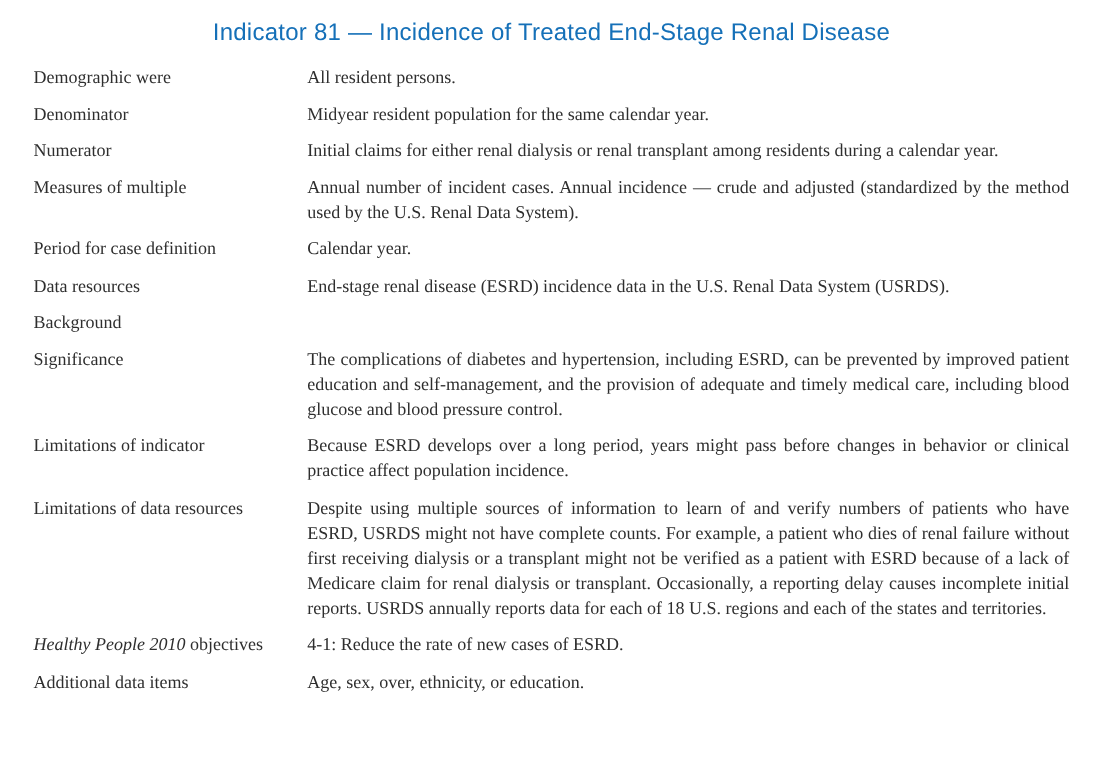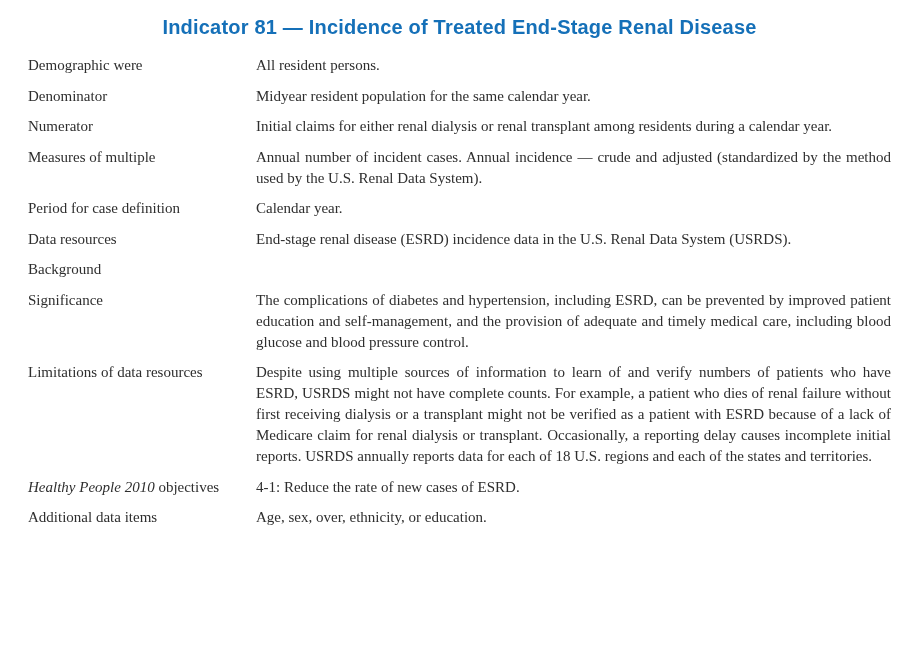--- a/index.html
+++ b/index.html
@@ -13,21 +13,21 @@
     height: 652px;
     box-sizing: border-box;
     padding: 10px 30px 0 28px;
     background: #ffffff;
     font-family: "Liberation Serif", serif;
     color: #2e2e2e;
     overflow: hidden;
   }
   .title {
     font-family: "Liberation Sans", sans-serif;
-    font-weight: bold;
+    font-weight: normal;
     font-size: 20px;
     letter-spacing: 0.2px;
     text-align: center;
     color: #1570b8;
     margin: 6px 0 16px 0;
   }
   .rows {
     width: 100%;
   }
   .row {
@@ -94,20 +94,24 @@
 
     <div class="row">
       <div class="label">Background</div>
     </div>
 
     <div class="row">
       <div class="label">Significance</div>
       <div class="text">The complications of diabetes and hypertension, including ESRD, can be prevented by improved patient education and self-management, and the provision of adequate and timely medical care, including blood glucose and blood pressure control.</div>
     </div>
 
+    <div class="row">
+      <div class="label">Limitations of indicator</div>
+      <div class="text">Because ESRD develops over a long period, years might pass before changes in behavior or clinical practice affect population incidence.</div>
+    </div>
 
     <div class="row">
       <div class="label">Limitations of data resources</div>
       <div class="text">Despite using multiple sources of information to learn of and verify numbers of patients who have ESRD, USRDS might not have complete counts. For example, a patient who dies of renal failure without first receiving dialysis or a transplant might not be verified as a patient with ESRD because of a lack of Medicare claim for renal dialysis or transplant. Occasionally, a reporting delay causes incomplete initial reports. USRDS annually reports data for each of 18 U.S. regions and each of the states and territories.</div>
     </div>
 
     <div class="row">
       <div class="label"><em>Healthy People 2010</em> <span>objectives</span></div>
       <div class="text">4-1: Reduce the rate of new cases of ESRD.</div>
     </div>

